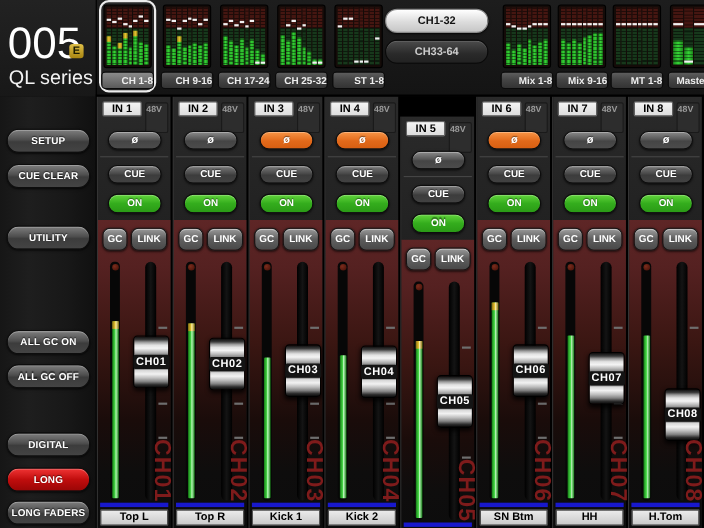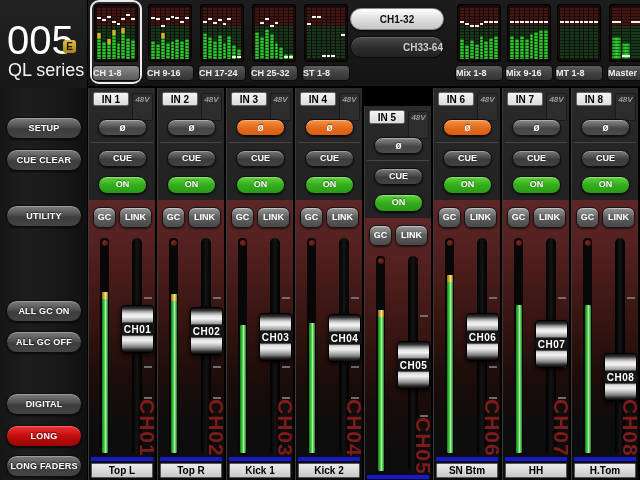--- a/index.html
+++ b/index.html
@@ -26,53 +26,53 @@
     repeating-linear-gradient(180deg,rgba(0,0,0,.5) 0 1px,transparent 1px 3px),
     linear-gradient(180deg,#451611 0%,#451611 36%,#17381b 36%,#17381b 100%);}
   .mfill{position:absolute;left:0;right:0;bottom:0;background:
     repeating-linear-gradient(180deg,rgba(0,0,0,.45) 0 1px,transparent 1px 3px),
     linear-gradient(90deg,#1d8a1d,#35d435 50%,#1d8a1d);}
   .mfill.ytip:before{content:"";position:absolute;left:0;right:0;top:0;height:5px;
     background:linear-gradient(90deg,#9a7a14,#e6c531 50%,#9a7a14);}
   .mtick{position:absolute;left:0;right:0;height:2px;background:#f2f2f2;}
   .mlabel{position:absolute;left:0;top:63px;width:48px;height:16px;border-radius:4px;
     background:linear-gradient(180deg,#5e5e5e,#454545 45%,#333);border:1px solid #0a0a0a;box-sizing:border-box;
-    color:#eee;font-size:9px;font-weight:bold;text-align:left;line-height:14px;white-space:nowrap;}
+    color:#eee;font-size:9px;font-weight:bold;text-align:right;line-height:14px;white-space:nowrap;}
   .mblock.sel{outline:2px solid #ececec;outline-offset:0;border-radius:7px;background:rgba(255,255,255,.06);}
   .mblock.sel .mlabel{background:linear-gradient(180deg,#8c8c8c,#5a5a5a);}
   .mblock.narrow{width:38px;}
   .mblock.narrow .mscreen{width:34px;}
   .mblock.narrow .mlabel{width:38px;}
 
   .bankbtn{position:absolute;left:262px;width:94px;height:22px;border-radius:11px;text-align:center;
     font-size:10px;font-weight:bold;line-height:22px;box-sizing:border-box;cursor:pointer;}
   .bankbtn.on{background:linear-gradient(180deg,#ffffff,#dcdcdc 55%,#c6c6c6);color:#111;
     border:1px solid #8a8a8a;box-shadow:0 1px 2px rgba(0,0,0,.8);}
   .bankbtn.off{background:linear-gradient(180deg,#4c4c4c,#2a2a2a 60%,#222);color:#ccc;
-    border:1px solid #0a0a0a;box-shadow:inset 0 1px 0 rgba(255,255,255,.15);text-align:right;}
+    border:1px solid #0a0a0a;box-shadow:inset 0 1px 0 rgba(255,255,255,.15);}
 
   
   #sidebar{position:absolute;left:0;top:88px;width:88px;height:392px;
     background:linear-gradient(90deg,#161616,#1e1e1e 30%,#181818 70%,#101010);border-right:1px solid #000;box-sizing:border-box;}
   .sbtn{position:absolute;left:6px;width:76px;height:22px;border-radius:11px;
     background:linear-gradient(180deg,#7e7e7e,#4e4e4e 45%,#3c3c3c 55%,#444);
     border:1px solid #0d0d0d;box-sizing:border-box;color:#fff;font-size:9px;font-weight:bold;
     text-align:center;line-height:20px;letter-spacing:.2px;text-shadow:0 -1px 1px rgba(0,0,0,.6);cursor:pointer;
     box-shadow:0 1px 2px rgba(0,0,0,.7), inset 0 1px 0 rgba(255,255,255,.25);}
   .sbtn.red{background:linear-gradient(180deg,#f03434,#c00d0d 50%,#9a0606);}
 
   
   #strips{position:absolute;left:88px;top:88px;width:552px;height:392px;background:#000;}
   .strip{position:absolute;top:0;width:67px;height:392px;background:linear-gradient(180deg,#2a2a2a,#1e1e1e 40%,#1c1c1c);
     border-left:1px solid #3a3a3a;box-sizing:border-box;}
   .inbox{position:absolute;left:4px;top:4px;width:36px;height:14px;background:linear-gradient(180deg,#f4f4f4,#dcdcdc);
     border:1px solid #666;box-sizing:border-box;border-radius:2px;color:#000;font-size:10px;font-weight:bold;
     text-align:center;line-height:13px;cursor:pointer;}
   .p48{position:absolute;left:43px;top:5px;width:21px;height:28px;background:#2d2d2d;border:1px solid #1a1a1a;
-    box-sizing:border-box;border-radius:2px;color:#9a9a9a;font-size:8px;font-weight:bold;text-align:center;line-height:11px;cursor:pointer;font-style:italic;}
+    box-sizing:border-box;border-radius:2px;color:#9a9a9a;font-size:8px;font-weight:bold;text-align:left;line-height:11px;cursor:pointer;}
   .pill{position:absolute;left:9px;width:49px;height:17px;border-radius:9px;border:1px solid #0d0d0d;box-sizing:border-box;
     color:#fff;font-size:9px;font-weight:bold;text-align:center;line-height:15px;cursor:pointer;
     background:linear-gradient(180deg,#8a8a8a,#565656 45%,#454545 55%,#4c4c4c);
     box-shadow:0 1px 2px rgba(0,0,0,.7), inset 0 1px 0 rgba(255,255,255,.3);text-shadow:0 -1px 1px rgba(0,0,0,.5);}
   .pill.phase{top:31px;font-size:10px;}
   .pill.phase.inv{background:linear-gradient(180deg,#f79445,#e2691a 55%,#d85f12);}
   .pill.cue{top:62px;background:linear-gradient(180deg,#7a7a7a,#4a4a4a 45%,#3c3c3c 55%,#424242);}
   .pill.onb{top:88px;height:18px;background:linear-gradient(180deg,#63d63d,#34ad1d 50%,#2a9a16);}
   .sepline{position:absolute;left:2px;right:2px;top:54px;height:1px;background:#454545;}
 

